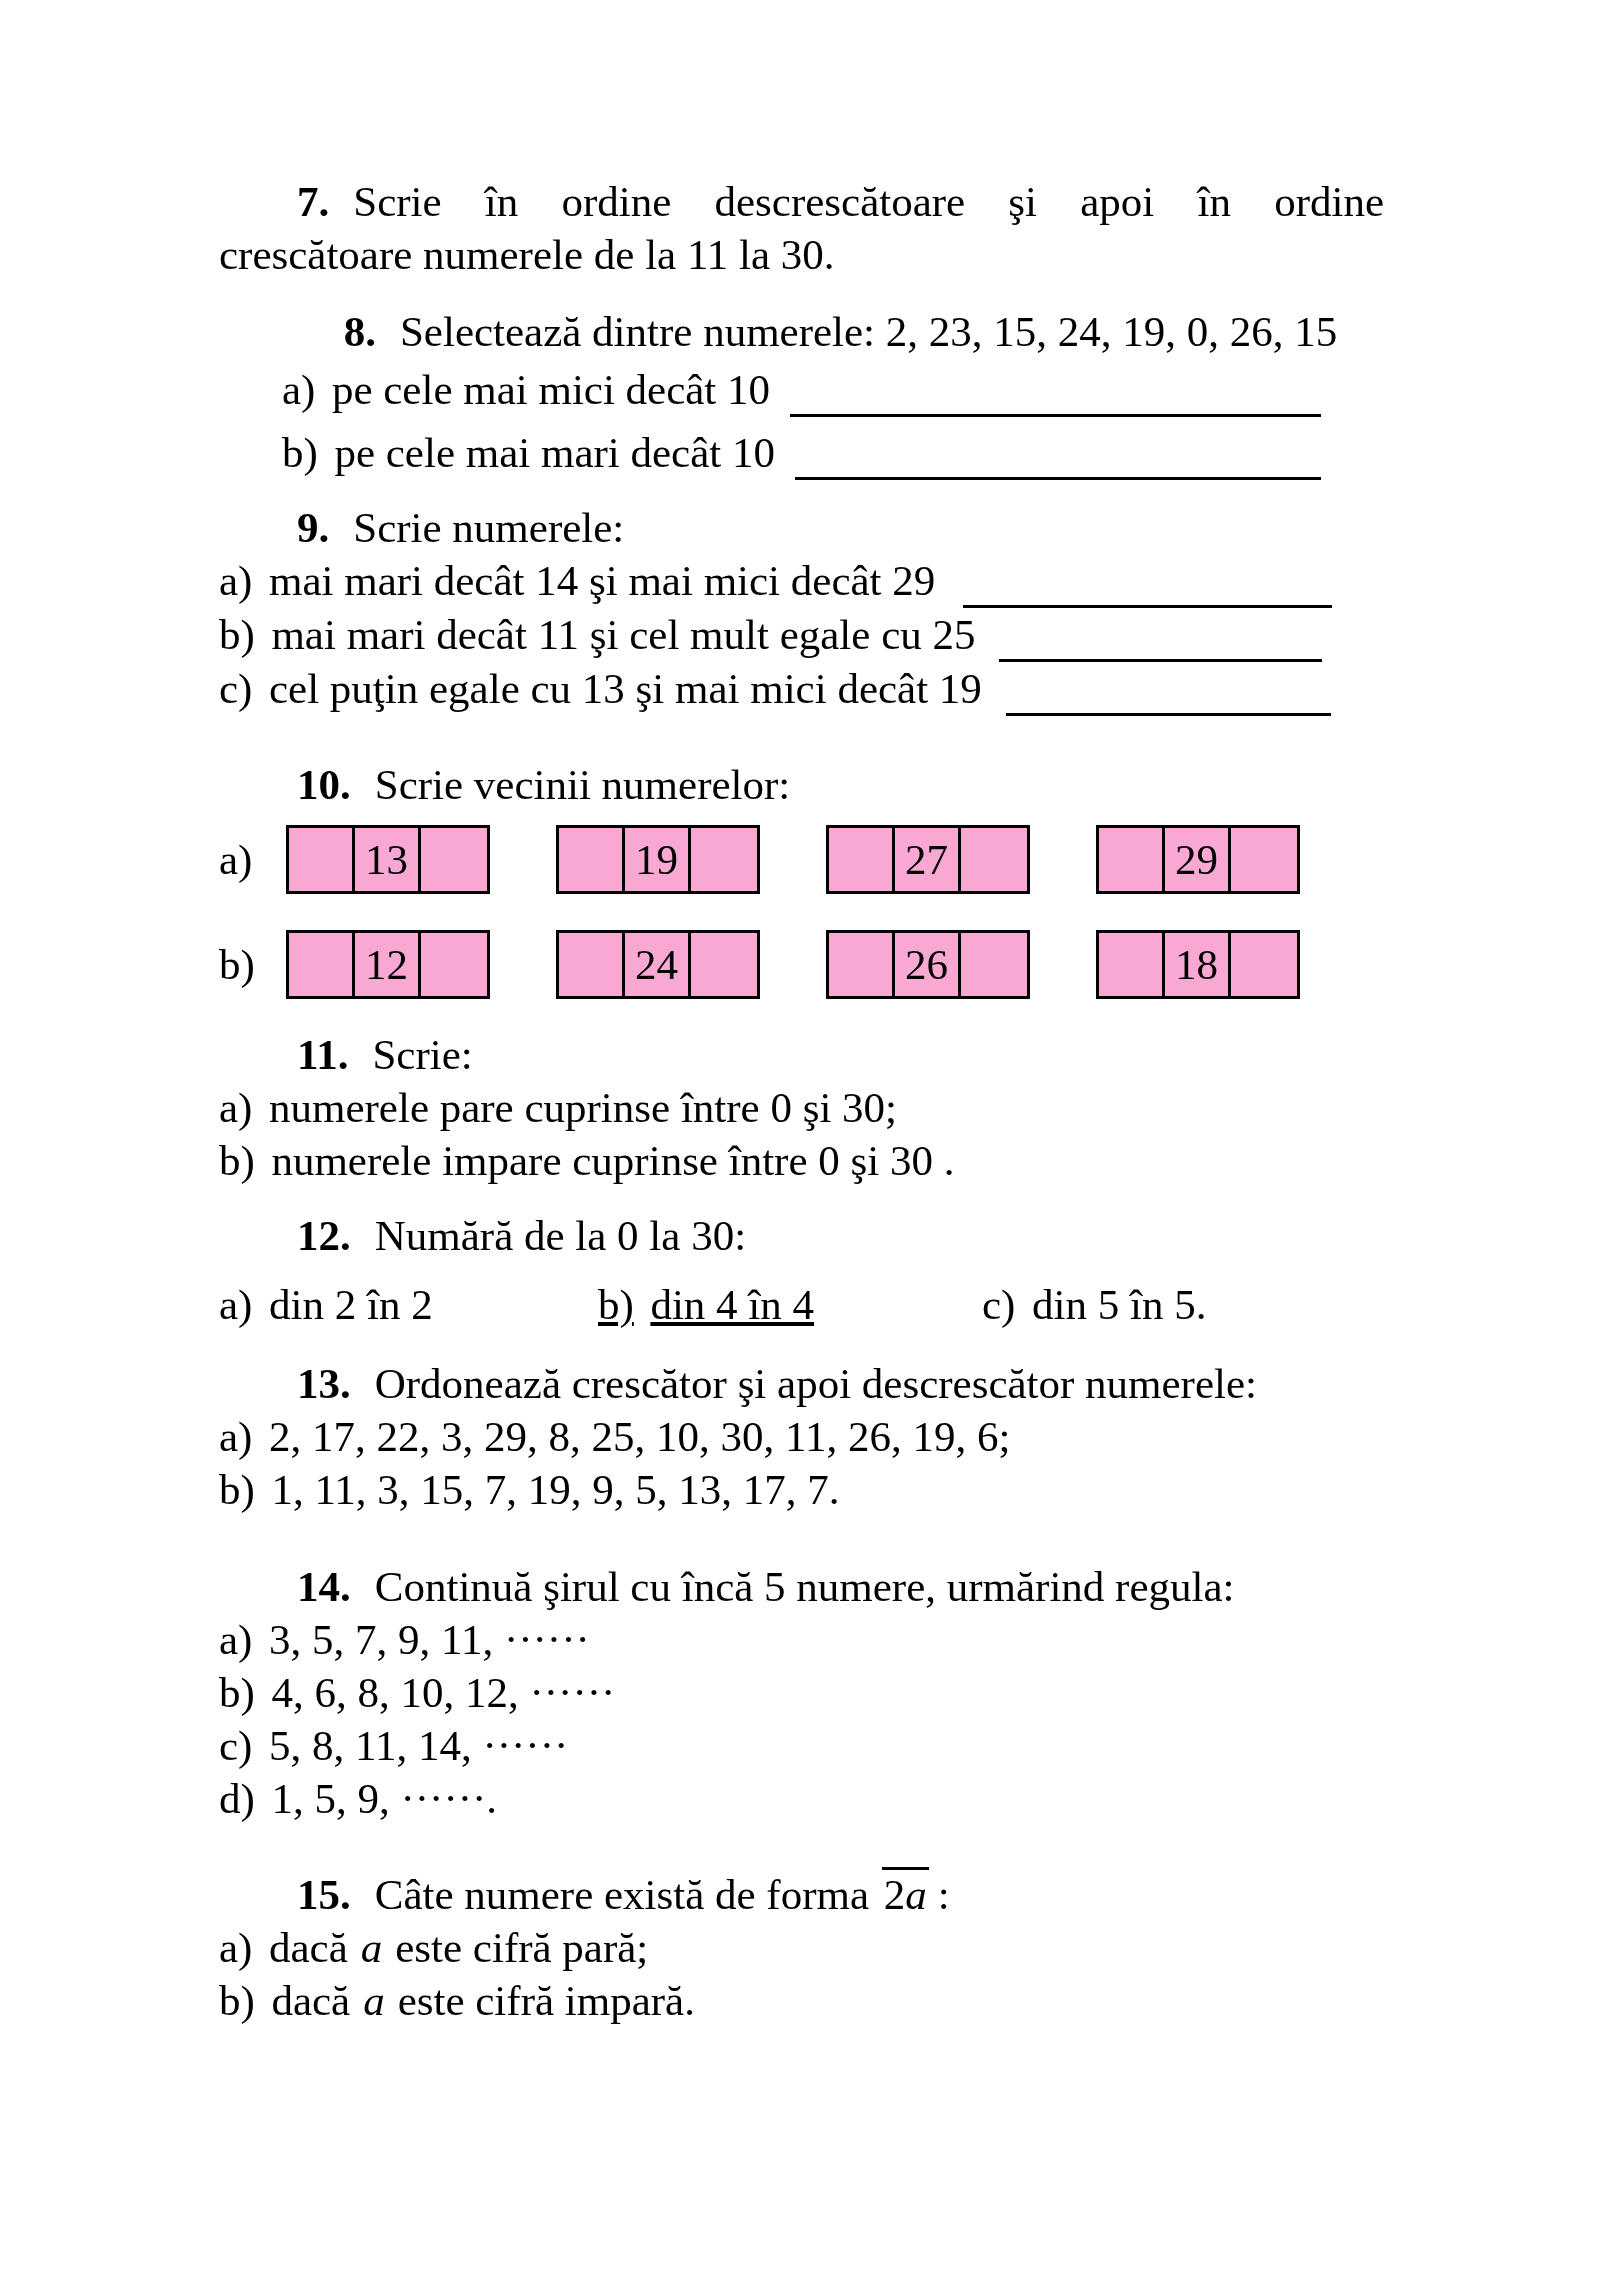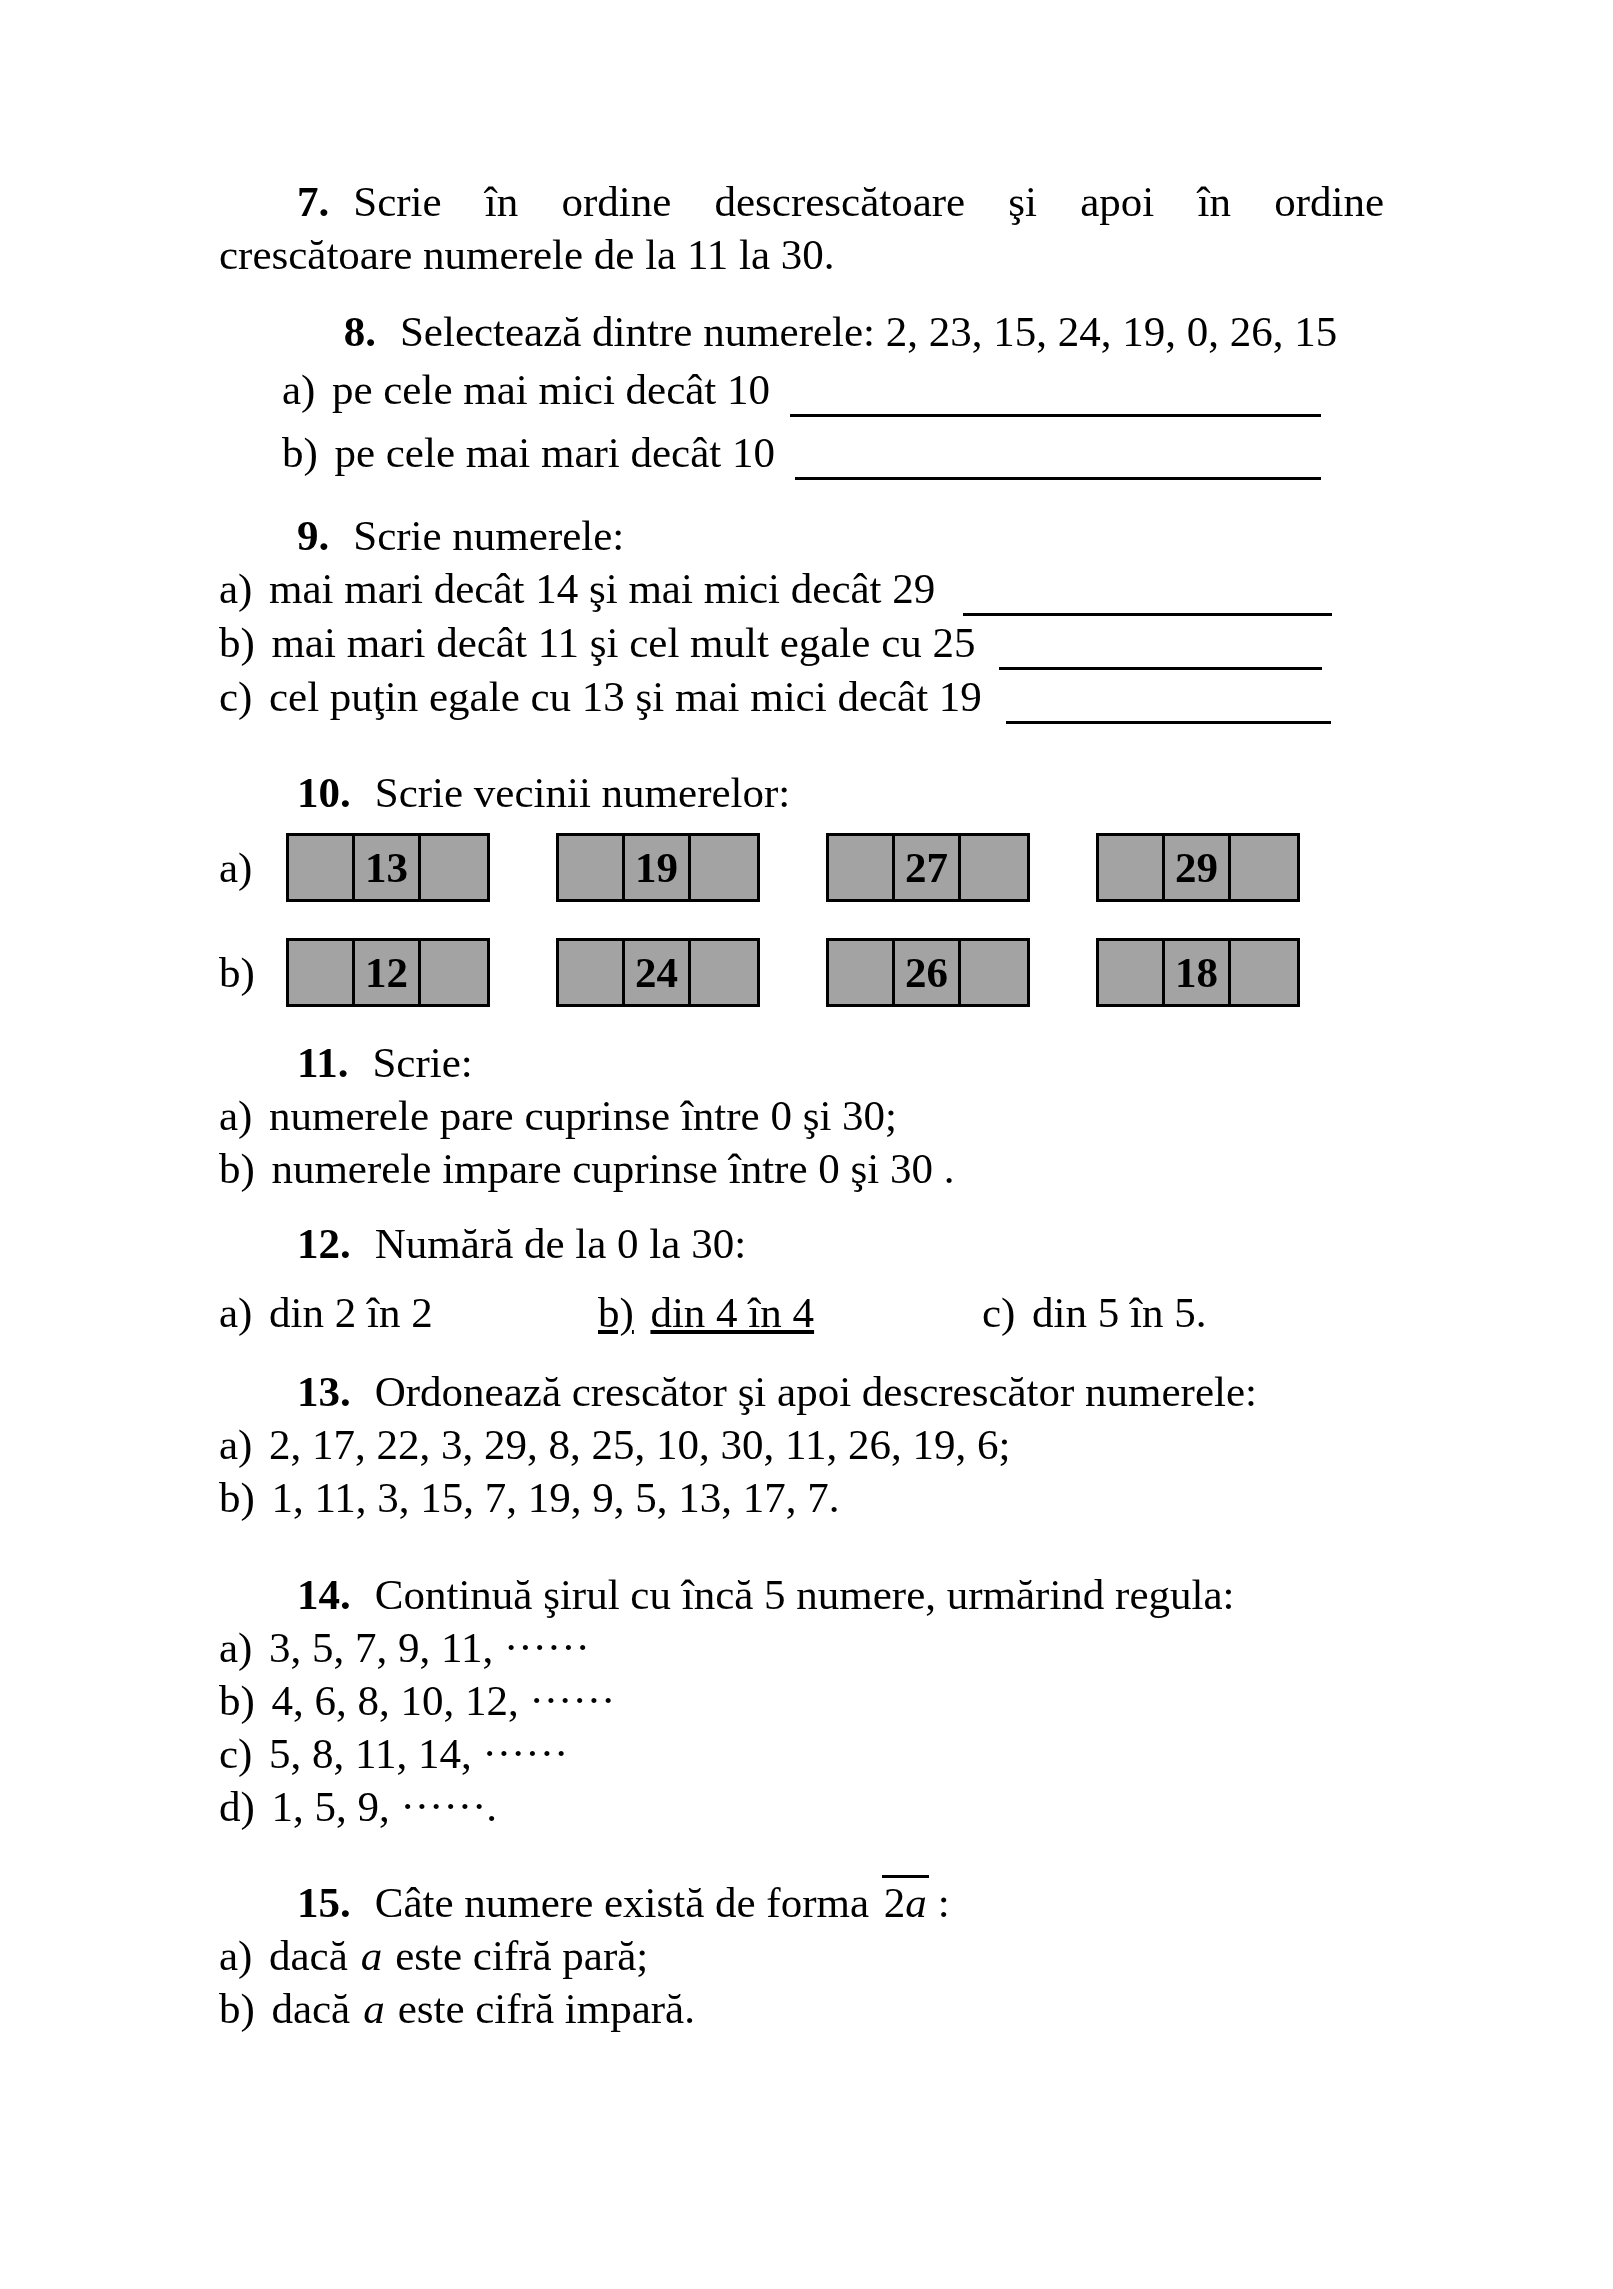--- a/index.html
+++ b/index.html
@@ -38,35 +38,35 @@
   .bw-575 { width:531px; margin-left:20px; }
   .bw-570 { width:526px; margin-left:20px; }
   .bw-400 { width:369px; margin-left:28px; }
   .bw-350 { width:323px; margin-left:24px; }
   .bw-352 { width:325px; margin-left:24px; }
 
   
   .ex8  { margin-top:24px;text-align:center; }
   .ex8 .item { line-height:63px; }
   .ex8 .item:first-of-type { margin-top:22px; }
-  .ex9  { margin-top:25px;font-family:Liberation Serif, serif; }
+  .ex9  { margin-top:17px;font-family:Liberation Serif, serif; }
   .ex10 { margin-top:42px; }
   .ex11 { margin-top:29px; }
   .ex12 { margin-top:22px; }
   .ex12 .cols { margin-top:16px; }
   .ex13 { margin-top:26px; }
   .ex14 { margin-top:44px; }
   .ex15 { margin-top:42px; }
 
   
   .boxrow { display:flex; align-items:center; margin-top:13px; height:70px; }
   .boxrow.second { margin-top:35px; }
   .boxrow .rowlbl { width:67px; }
   .groups { display:flex; gap:66px; }
-  .vgroup { display:flex; border:3.7px solid #000; background:#a3a3a3;font-weight:bold; }
+  .vgroup { display:flex; border:3.7px solid #000; background:#f9a8d4; }
   .vcell  { width:66px; height:63px; border-right:3.7px solid #000;
             display:flex; align-items:center; justify-content:center; }
   .vcell:last-child { border-right:none; }
 
   
   .cols { display:flex; }
   .col1 { width:379px; }
   .col2 { width:384px;text-decoration:underline; }
   .col3 { flex:1; }
 

